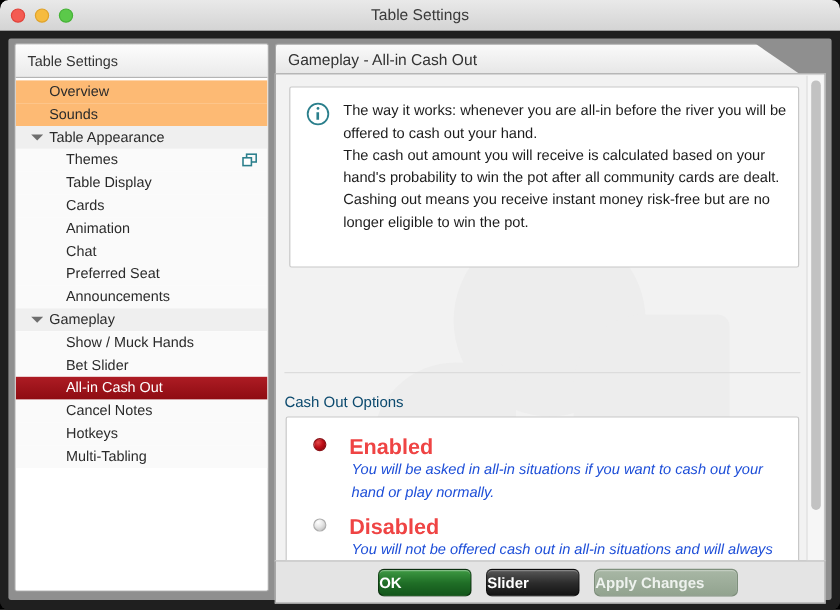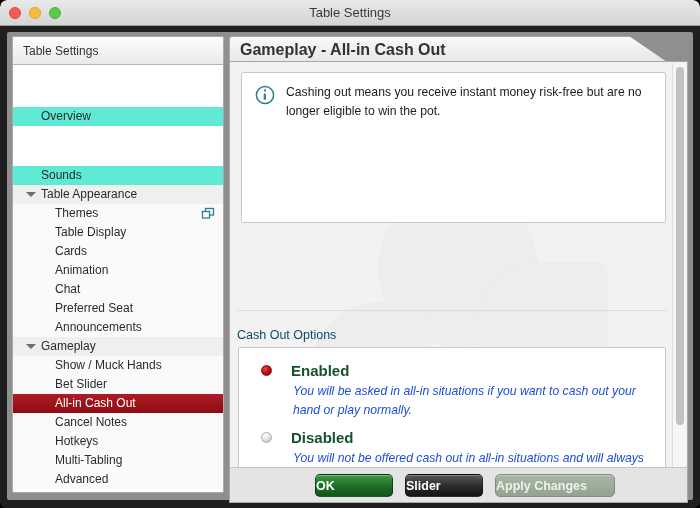--- a/index.html
+++ b/index.html
@@ -101,21 +101,21 @@
     position: relative;
     height: 19px;
     line-height: 19px;
     font-size: 12px;
     color: #2b2b2b;
     white-space: nowrap;
     cursor: default;
   }
   .tree-row.group   { background: #efefef; padding-left: 28px; }
   .tree-row.child   { background: #fafafa; padding-left: 42px; }
-  .tree-row.top     { background: #5eead4; padding-left: 28px; margin-top: 40px; }
+  .tree-row.top     { background: #fdba74; padding-left: 28px; }
   .tree-row.selected {
     background: linear-gradient(to bottom, #ad1c24 0%, #8e0c12 100%);
     color: #fff;
   }
   .disclosure {
     position: absolute;
     left: 13px; top: 7px;
     width: 0; height: 0;
     border-left: 5px solid transparent;
     border-right: 5px solid transparent;
@@ -141,23 +141,22 @@
     border: 1px solid #a8a8a8;
     border-bottom: none;
     border-top-left-radius: 3px;
     
     clip-path: polygon(0 0, 400px 0, 438px 100%, 0 100%);
   }
   #tab-title {
     position: absolute;
     left: 10px; top: 0;
     height: 26px; line-height: 26px;
-    font-size: 16px;
+    font-size: 13px;
     color: #333;
-    font-weight: bold;
   }
 
   #panel {
     position: absolute;
     left: 0; top: 25px;
     width: 459px; height: 407px;
     background: #f2f2f2;
     border: 1px solid #a8a8a8;
     overflow: hidden;
   }
@@ -228,23 +227,23 @@
     background: radial-gradient(circle at 35% 30%, #e04a4a 0%, #c00f18 45%, #7d0208 100%);
     border: 1px solid #8a1116;
   }
   .radio.off {
     background: radial-gradient(circle at 35% 25%, #ffffff 0%, #e6e6e6 45%, #b5b5b5 100%);
     border: 1px solid #aeaeae;
   }
   .opt-label {
     position: absolute;
     left: 30px; top: 0;
-    font-size: 15px;
+    font-size: 18px;
     font-weight: bold;
-    color: #14532d;
+    color: #ef4444;
   }
   .opt-desc {
     position: absolute;
     left: 32px; top: 20px;
     width: 360px;
     font-size: 12.2px;
     line-height: 18.5px;
     font-style: italic;
     color: #1d4ed8;
   }
@@ -339,21 +338,20 @@
             <div class="tree-row child"><span>Chat</span></div>
             <div class="tree-row child"><span>Preferred Seat</span></div>
             <div class="tree-row child"><span>Announcements</span></div>
             <div class="tree-row group"><span class="disclosure"></span><span>Gameplay</span></div>
             <div class="tree-row child"><span>Show / Muck Hands</span></div>
             <div class="tree-row child"><span>Bet Slider</span></div>
             <div class="tree-row child selected"><span>All-in Cash Out</span></div>
             <div class="tree-row child"><span>Cancel Notes</span></div>
             <div class="tree-row child"><span>Hotkeys</span></div>
             <div class="tree-row child"><span>Multi-Tabling</span></div>
-            <div class="tree-row child"><span>Advanced</span></div>
           </div>
       </div>
 
       <div id="right">
 
         <div id="tab-header">
           <div id="tab-title">Gameplay - All-in Cash Out</div>
         </div>
 
         <div id="panel">
@@ -362,20 +360,22 @@
           <div class="wm" id="wm2"></div>
           <div class="wm" id="wm3"></div>
 
           <div id="info-box">
             <svg id="info-icon" viewBox="0 0 20 20">
               <circle cx="10" cy="10" r="8.6" fill="none" stroke="#2b7f8c" stroke-width="1.5"></circle>
               <circle cx="10" cy="5.4" r="1.15" fill="#2b7f8c"></circle>
               <path d="M8.7 8.6 h2.2 v6.2 h-2.2 z" fill="#2b7f8c"></path>
             </svg>
             <div id="info-text">
+              <p>The way it works: whenever you are all-in before the river you will be offered to cash out your hand.</p>
+              <p>The cash out amount you will receive is calculated based on your hand's probability to win the pot after all community cards are dealt.</p>
               <p>Cashing out means you receive instant money risk-free but are no longer eligible to win the pot.</p>
             </div>
           </div>
 
           <div id="divider"></div>
 
           <div id="section-title">Cash Out Options</div>
 
           <div id="options-box">
 

